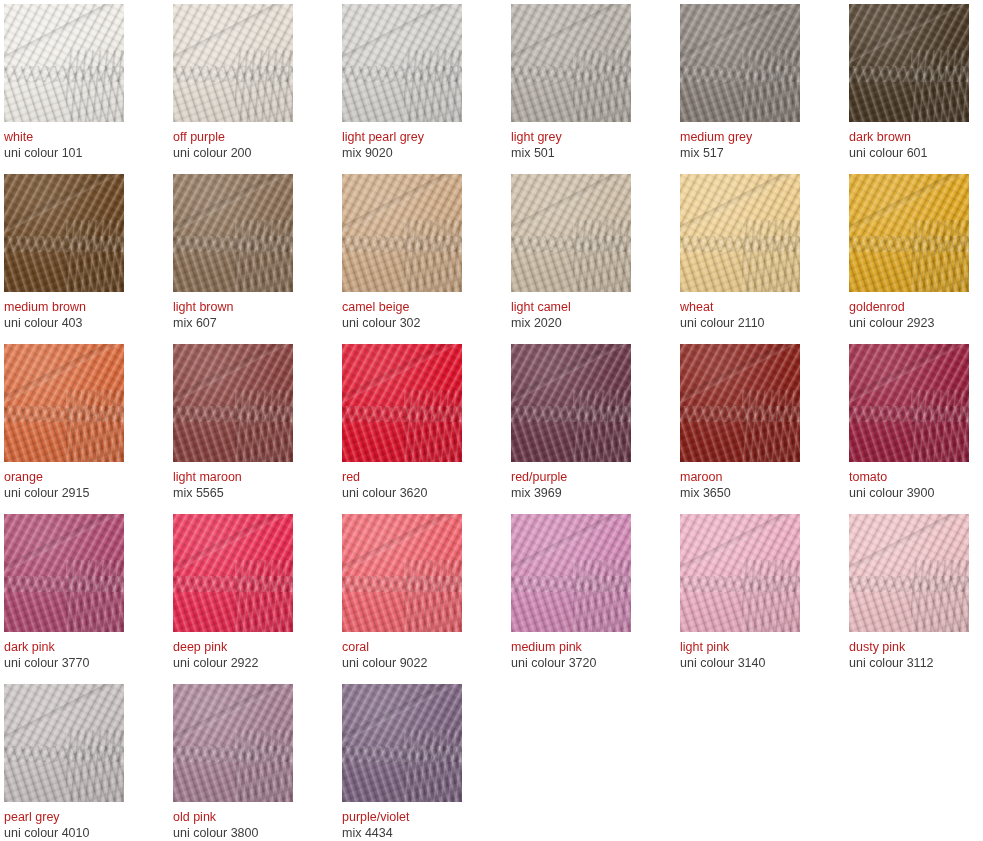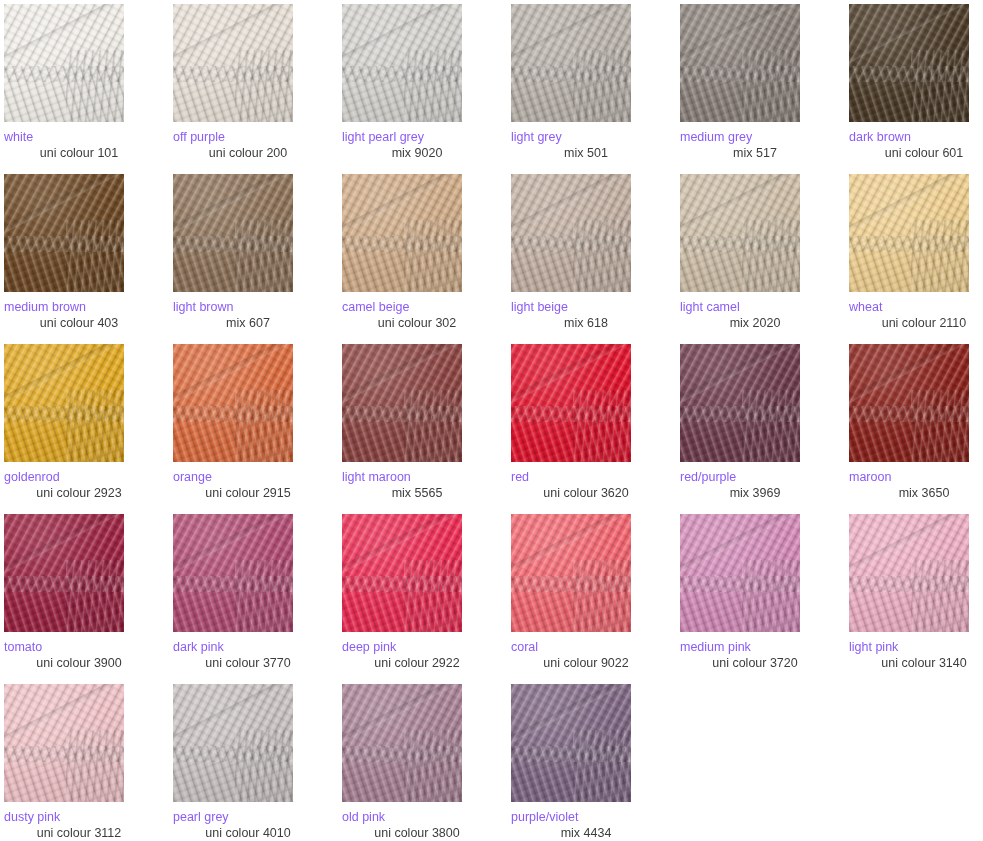--- a/index.html
+++ b/index.html
@@ -144,29 +144,28 @@
         rgba(0,0,0,0.05) 45%,
         rgba(255,255,255,0.16) 100%);
   }
   .labels {
     padding-top: 7px;
     width: 150px;
   }
   .name {
     font-size: 12.5px;
     line-height: 16px;
-    color: #8b5cf6;
+    color: #b91c1c;
     white-space: nowrap;
   }
   .code {
     font-size: 12.5px;
     line-height: 16px;
     color: #3d3d3d;
     white-space: nowrap;
-    text-align: center;
   }
 </style>
 </head>
 <body>
 
 <div id="chart-grid">
     <div class="swatch-cell">
       <div class="swatch-img">
         <div class="yarn" style="--c: #f2efe9;">
           <div class="half top">
@@ -332,39 +331,20 @@
           <div class="shade"></div>
         </div>
       </div>
       <div class="labels">
         <div class="name">camel beige</div>
         <div class="code">uni colour 302</div>
       </div>
     </div>
     <div class="swatch-cell">
       <div class="swatch-img">
-        <div class="yarn" style="--c: #c3b0a2;">
-          <div class="half top">
-            <div class="strands dr"></div>
-          </div>
-          <div class="half bot">
-            <div class="strands dl"></div>
-          </div>
-          <div class="vert"></div>
-          <div class="seam"></div>
-          <div class="shade"></div>
-        </div>
-      </div>
-      <div class="labels">
-        <div class="name">light beige</div>
-        <div class="code">mix 618</div>
-      </div>
-    </div>
-    <div class="swatch-cell">
-      <div class="swatch-img">
         <div class="yarn" style="--c: #cdbda6;">
           <div class="half top">
             <div class="strands dr"></div>
           </div>
           <div class="half bot">
             <div class="strands dl"></div>
           </div>
           <div class="vert"></div>
           <div class="seam"></div>
           <div class="shade"></div>

